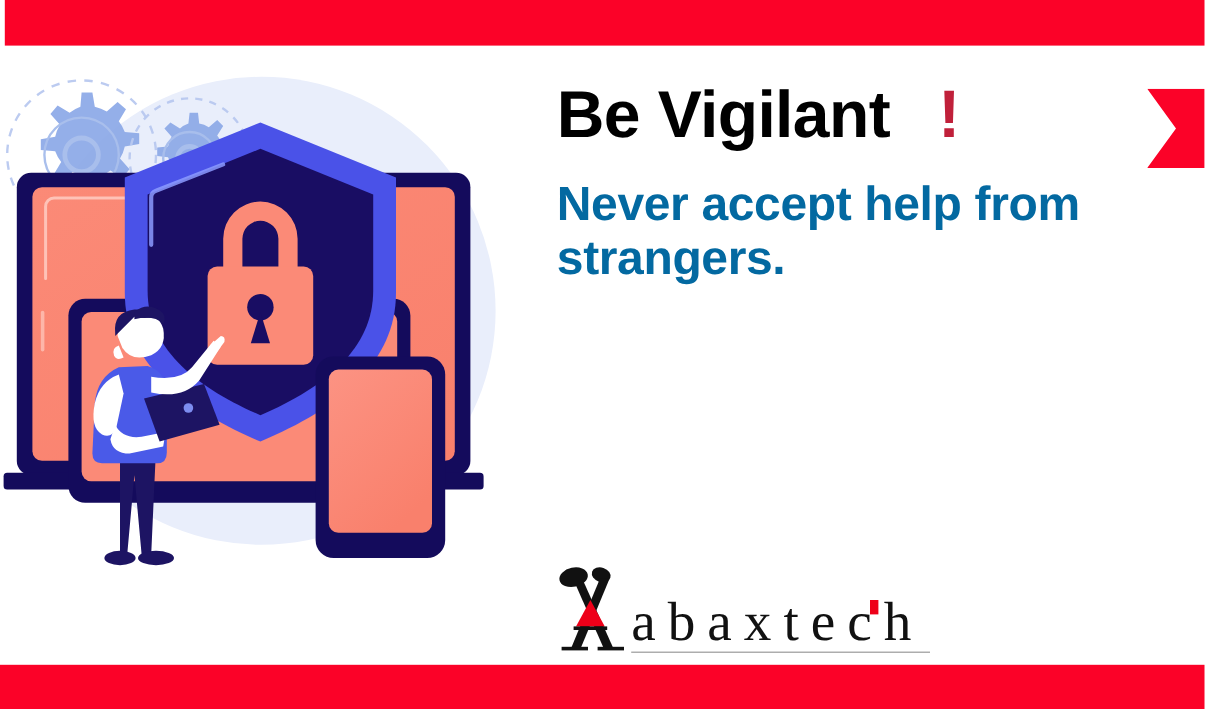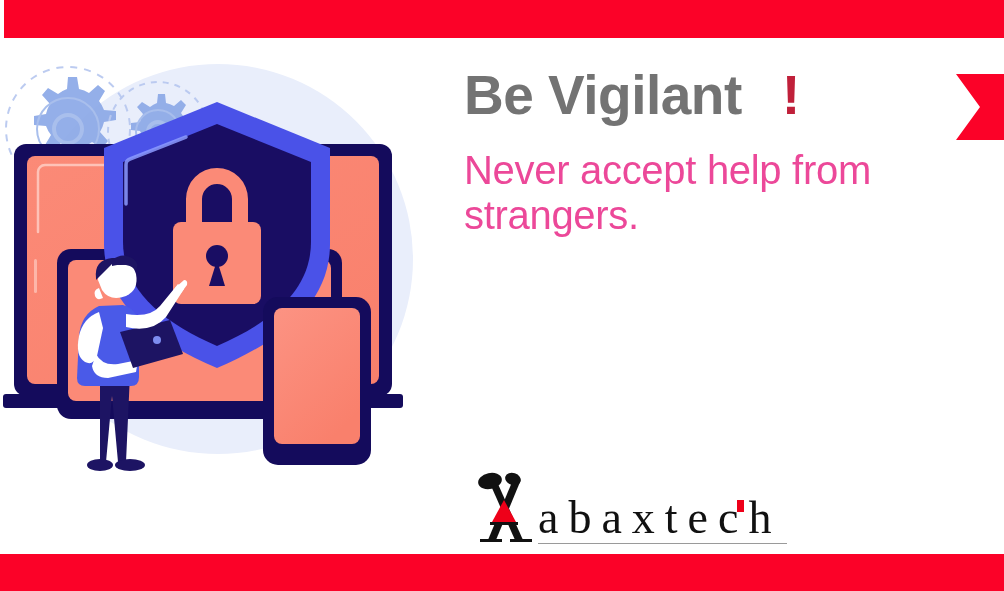--- a/index.html
+++ b/index.html
@@ -56,54 +56,54 @@
   }
 
   .title-row {
     display: flex;
     align-items: center;
     height: 78px;
   }
   .title {
     font-size: 55px;
     font-weight: 700;
-    color: #737373;
+    color: #000000;
     letter-spacing: -0.5px;
     line-height: 1;
     white-space: nowrap;
   }
   .bang {
     font-size: 56px;
     font-weight: 700;
     color: #c0203a;
     margin-left: 40px;
     line-height: 1;
   }
   .arrow-flag {
     position: absolute;
     right: 0px;
     top: 18px;
     width: 48px;
     height: 66px;
   }
 
   .para {
-    color: #ec4899;
-    font-weight: 400;
+    color: #0369a1;
+    font-weight: 700;
     font-size: 40px;
     line-height: 1.12;
     letter-spacing: -0.3px;
   }
   .para-1 { margin-top: 14px; }
   .para-2 { margin-top: 22px; }
 
   
   .logo {
     position: absolute;
-    left: 12px;
+    left: 0px;
     top: 414px;
     display: flex;
     align-items: flex-end;
   }
   .logo-a { width: 68px; height: 74px; display:block; }
   .logo-word {
     position: relative;
     font-family: "Liberation Serif", serif;
     font-size: 46px;
     color: #111111;

